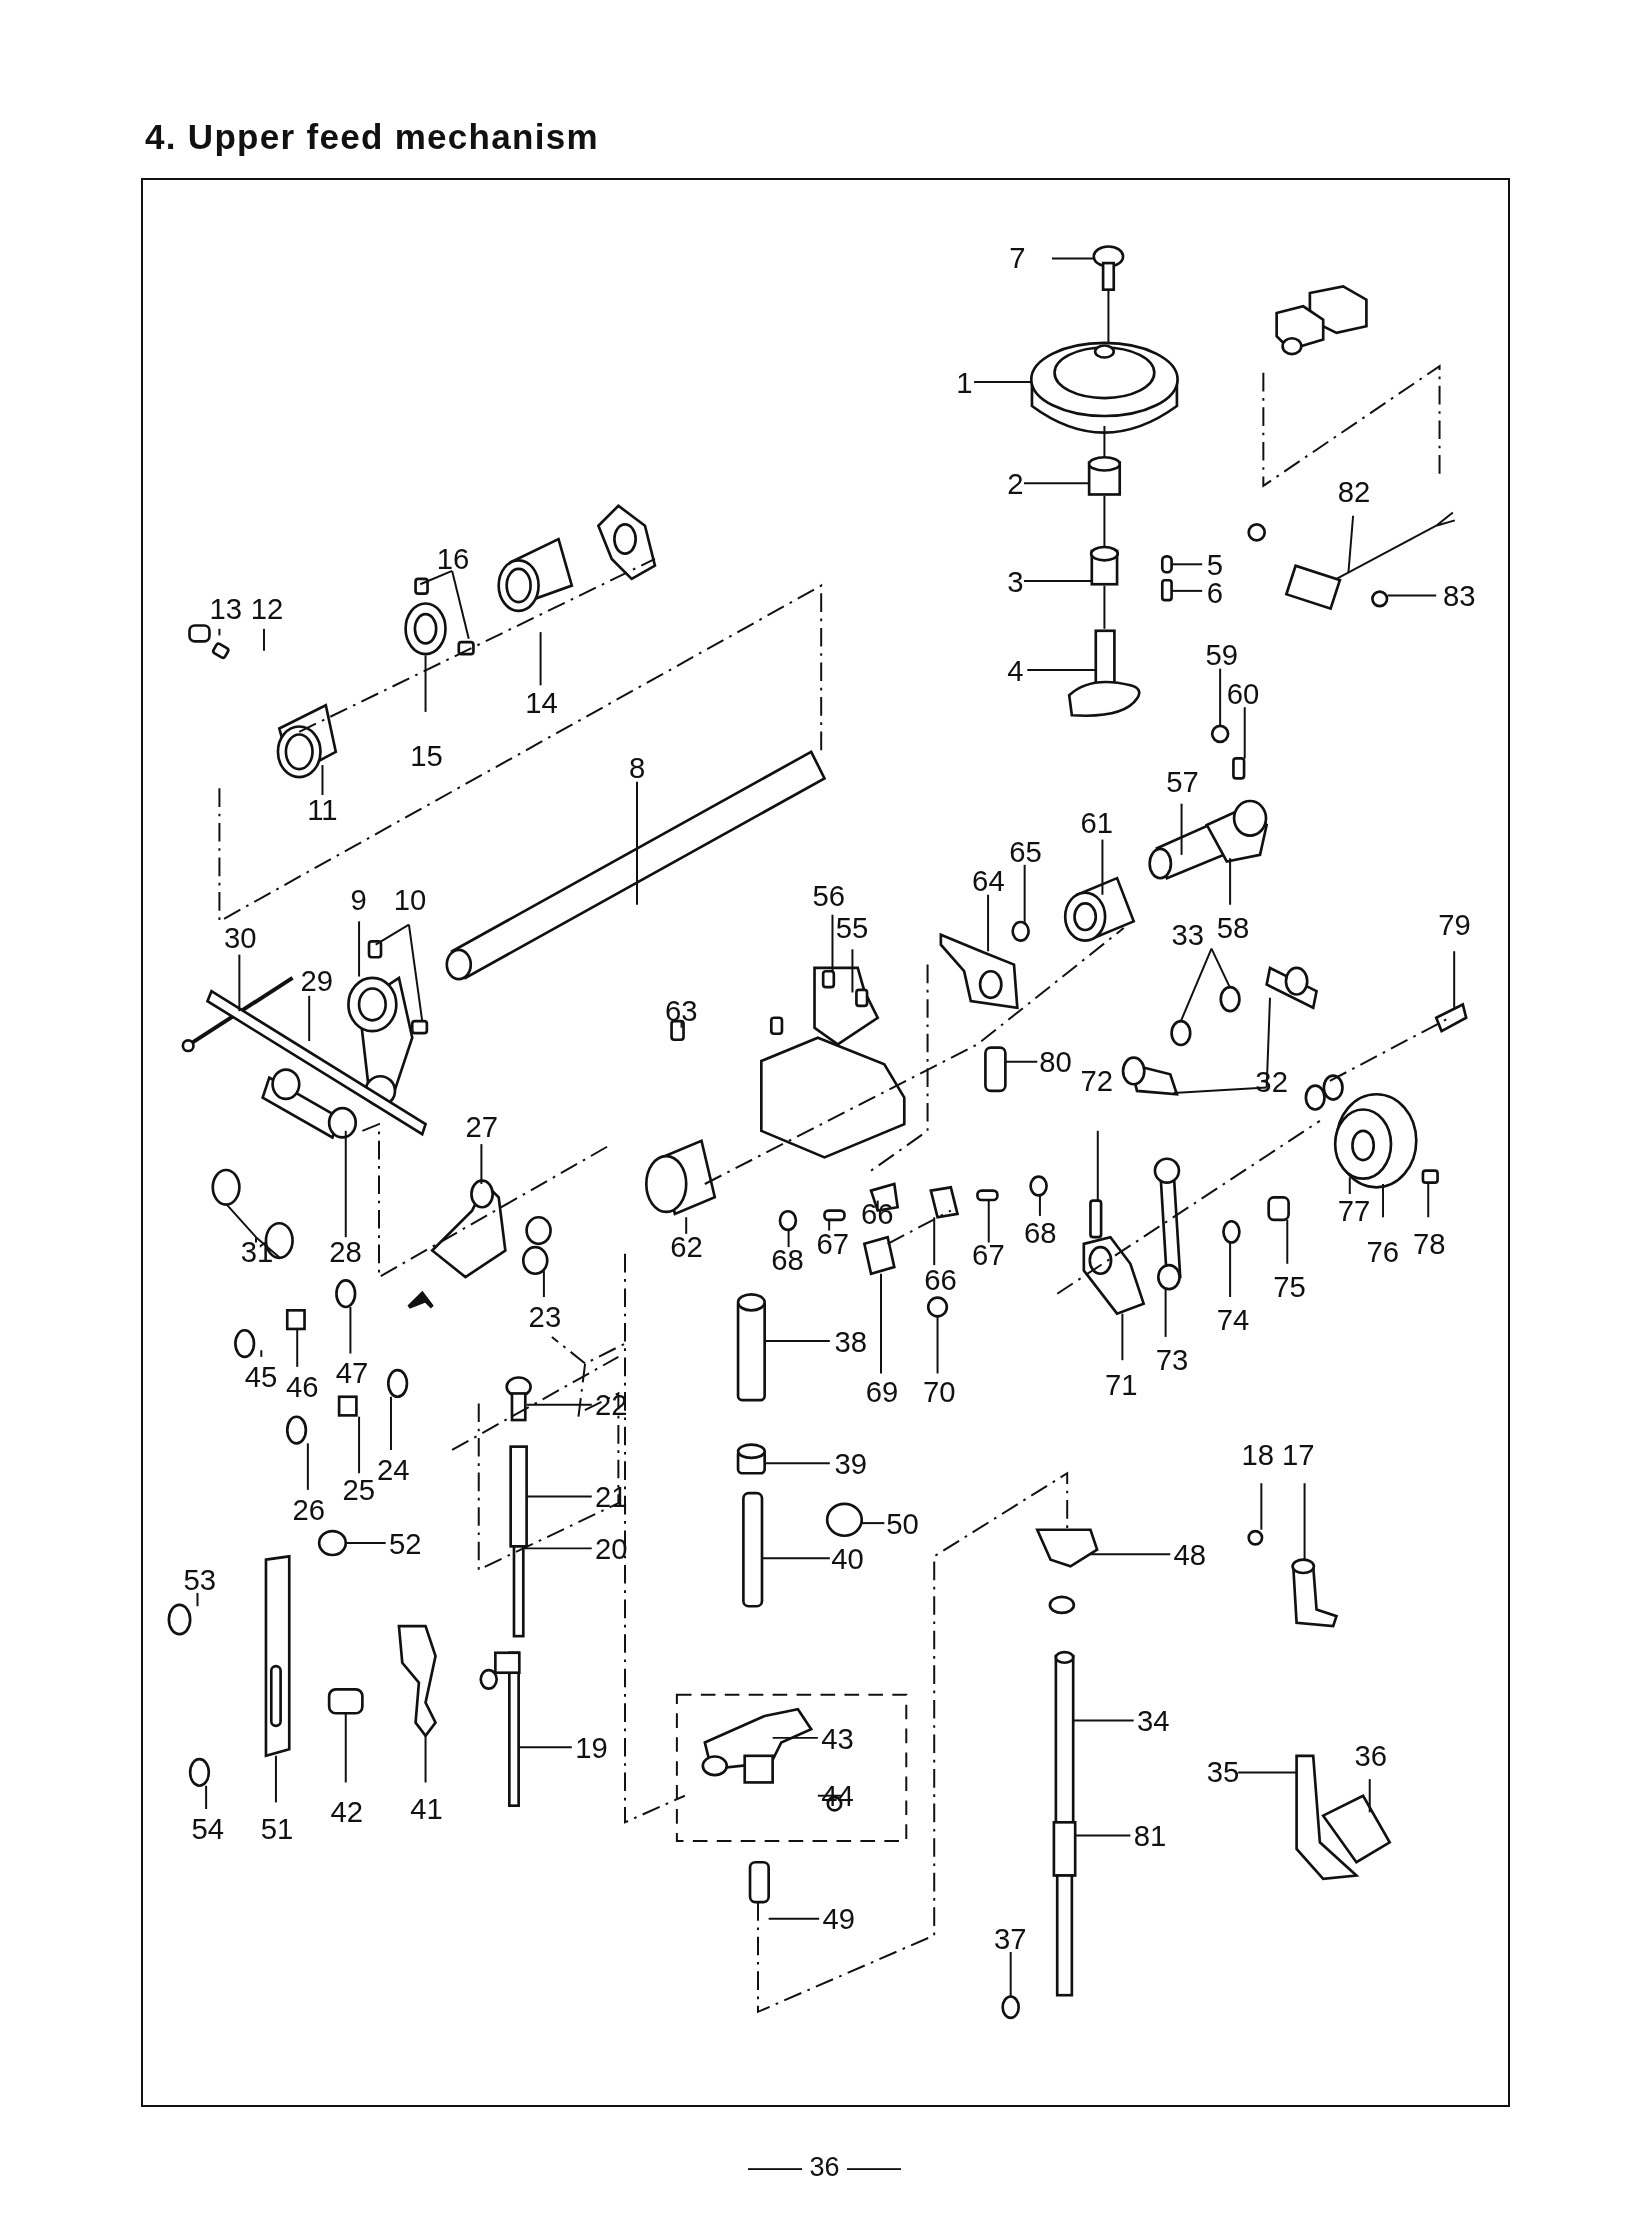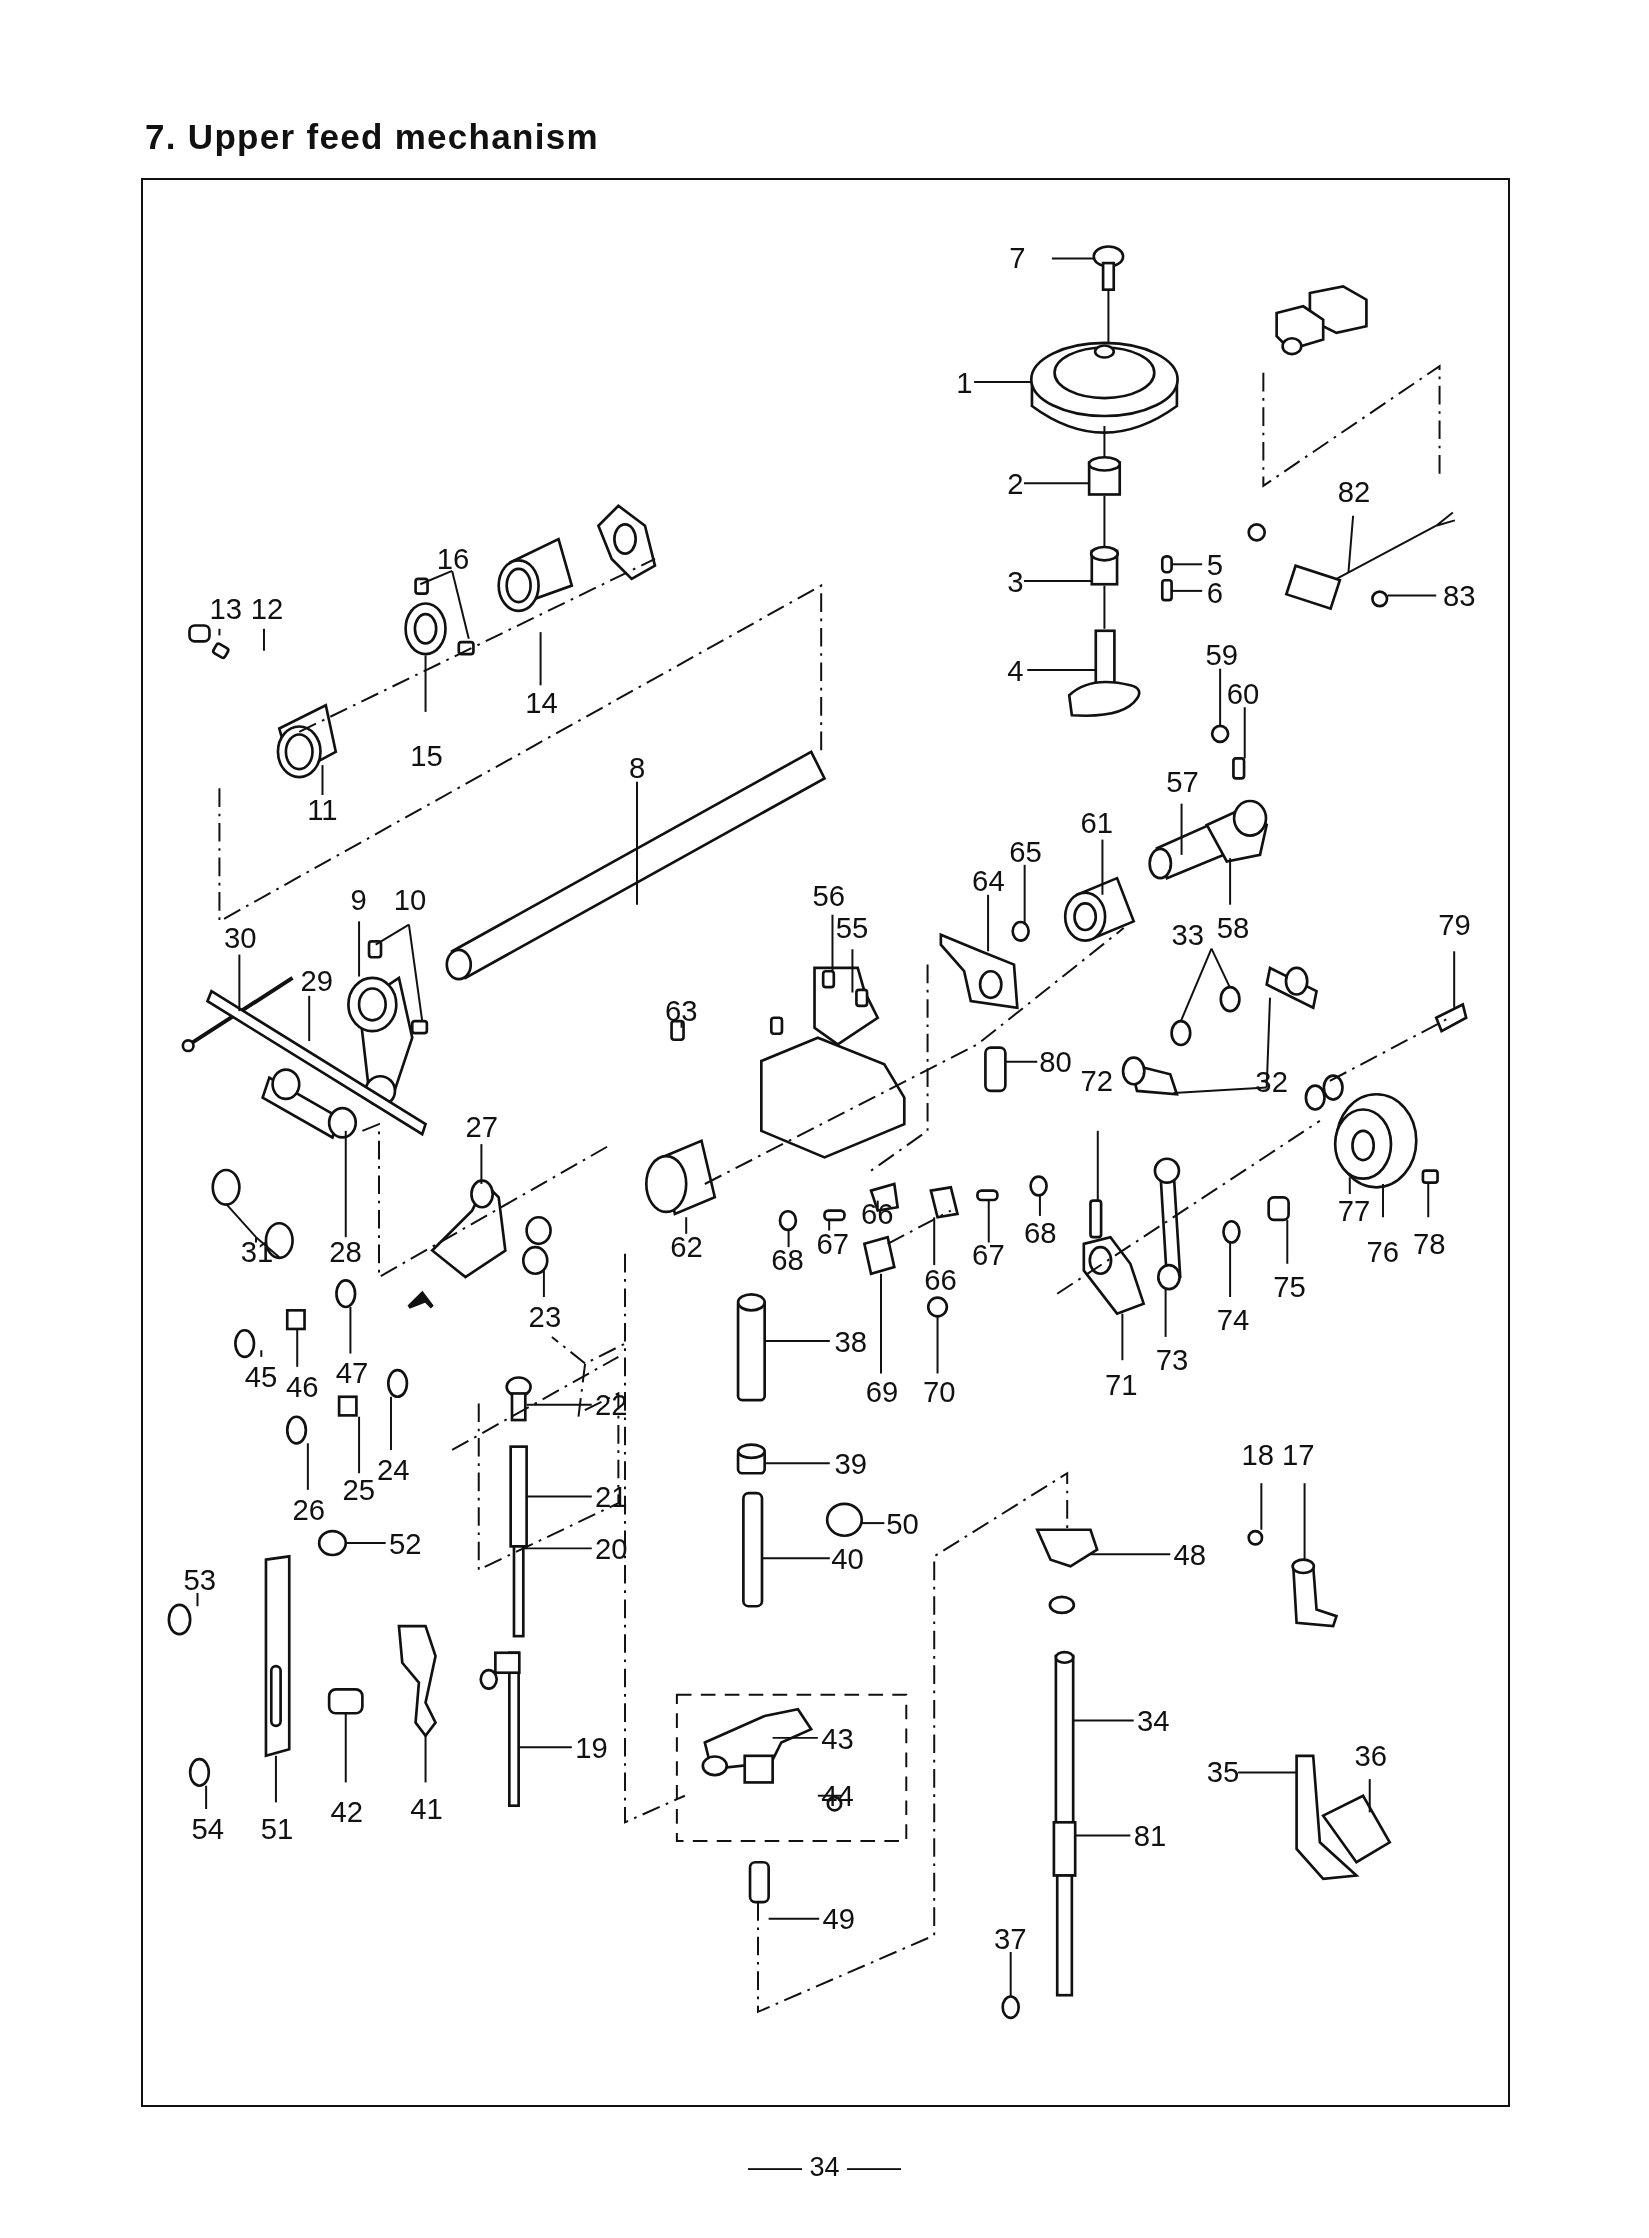--- a/index.html
+++ b/index.html
@@ -15,21 +15,21 @@
   .thin { fill: none; stroke: #111; stroke-width: 3; }
   .leader { fill: none; stroke: #111; stroke-width: 3; }
   .dash { fill: none; stroke: #111; stroke-width: 3; stroke-dasharray: 28 10 4 10; }
   .dash2 { fill: none; stroke: #111; stroke-width: 3; stroke-dasharray: 22 14; }
   .page-number { position: absolute; left: 0; width: 1649px; top: 2152px; text-align: center;
                  font-size: 27px; font-family: "Liberation Sans", sans-serif; }
 </style>
 </head>
 <body>
 
-<div class="title">7. Upper feed mechanism</div>
+<div class="title">4. Upper feed mechanism</div>
 <div class="frame"></div>
 
 <svg class="diagram" viewBox="0 0 2480 3366">
 
   <g>
     <ellipse class="part" cx="1667" cy="385" rx="22" ry="15"></ellipse>
     <rect class="part" x="1659" y="395" width="16" height="40"></rect>
     <line class="thin" x1="1667" y1="435" x2="1667" y2="520"></line>
   </g>
 
@@ -585,14 +585,14 @@
     <text class="lbl" x="1235" y="2716">44</text>
     <text class="lbl" x="1710" y="2603">34</text>
     <text class="lbl" x="1815" y="2680">35</text>
     <text class="lbl" x="2037" y="2655">36</text>
     <text class="lbl" x="1237" y="2900">49</text>
     <text class="lbl" x="1705" y="2775">81</text>
     <text class="lbl" x="1495" y="2930">37</text>
   </g>
 </svg>
 
-<div class="page-number">—— 34 ——</div>
+<div class="page-number">—— 36 ——</div>
 
 
 </body></html>

